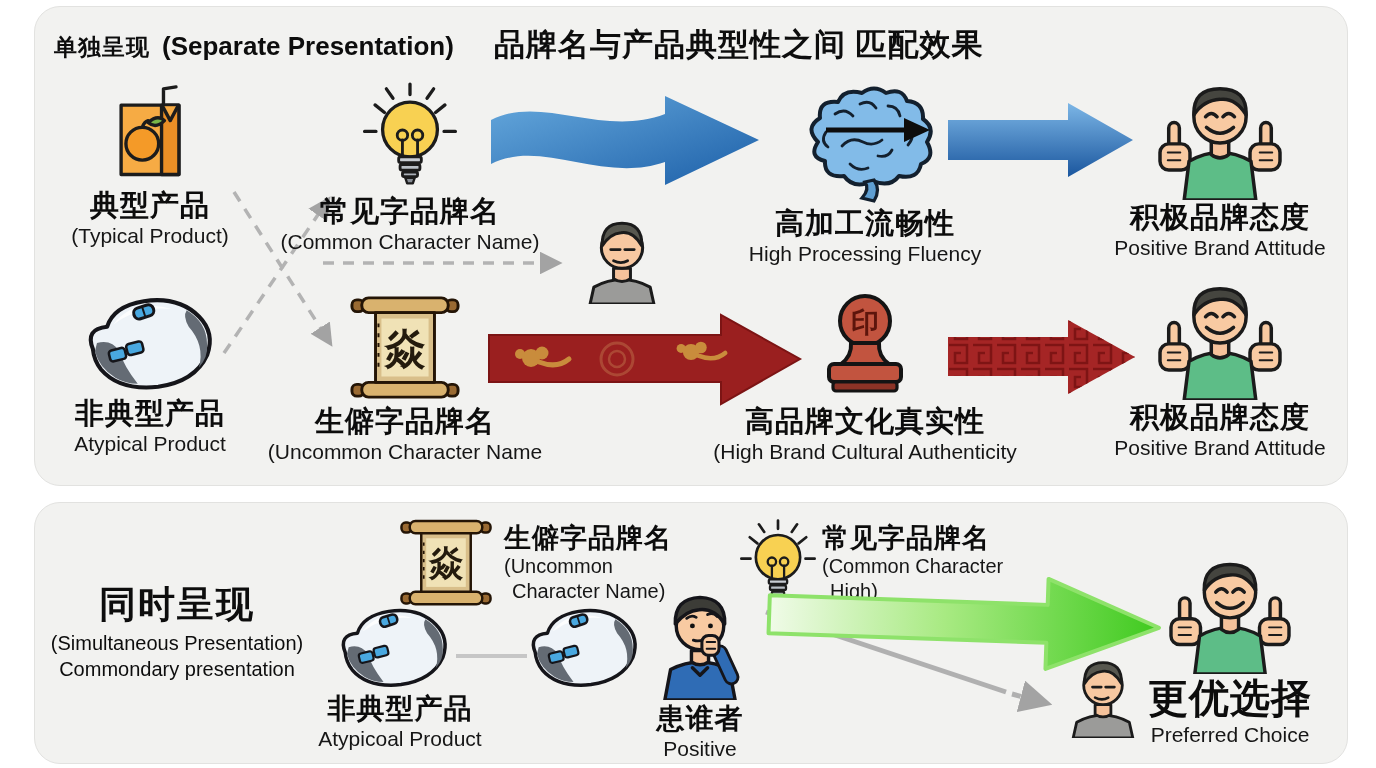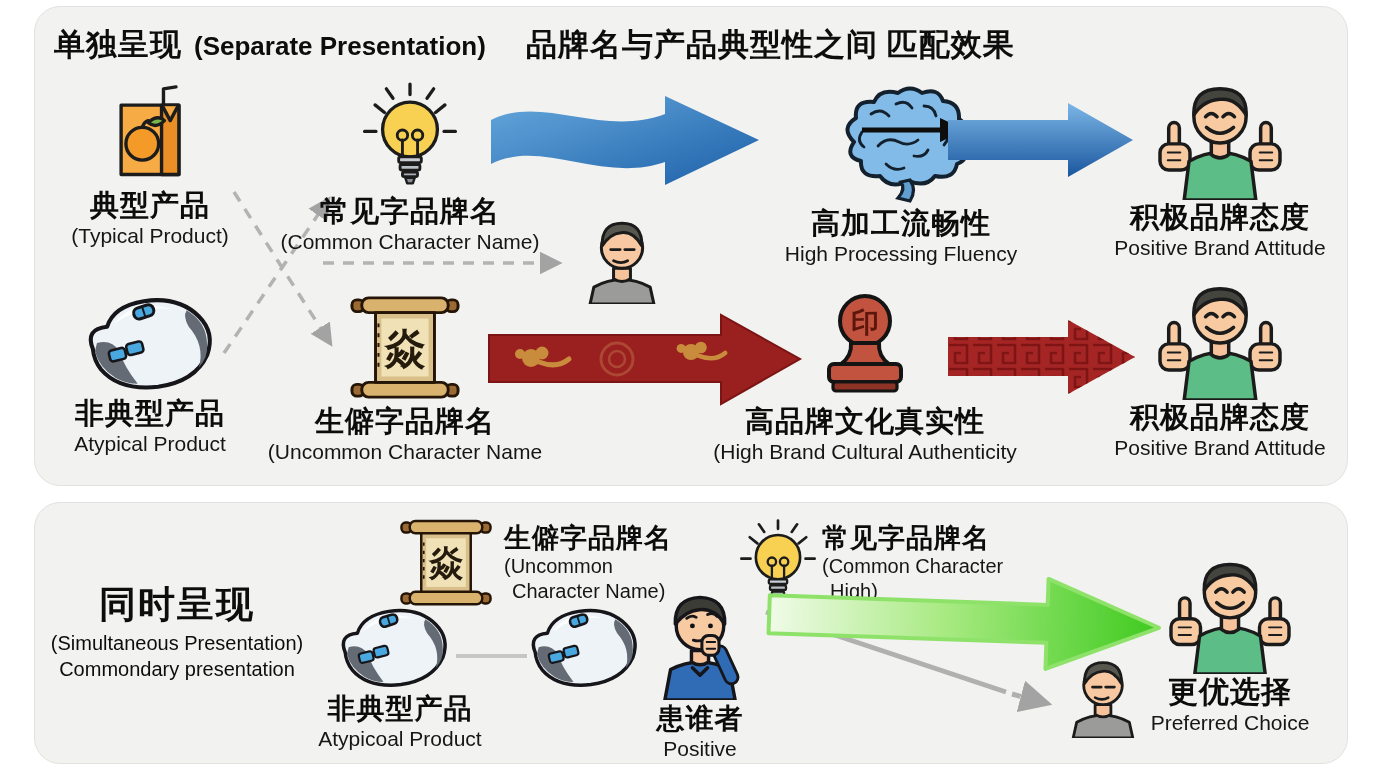--- a/index.html
+++ b/index.html
@@ -3,23 +3,23 @@
 <meta charset="utf-8">
 <style>
   html,body{margin:0;padding:0;background:#ffffff;}
   .stage{position:relative;width:1376px;height:768px;background:#ffffff;overflow:hidden;
          font-family:"Liberation Sans","DejaVu Sans",sans-serif;color:#0d0d0d;}
   .panel{position:absolute;background:#f2f2f0;border:1px solid #e2e2e0;border-radius:26px;}
   .node{position:absolute;display:flex;flex-direction:column;align-items:center;text-align:center;}
   .zh{font-size:29px;font-weight:800;line-height:1.2;color:#0c0c0c;letter-spacing:1px;white-space:nowrap;}
   .en{font-size:21px;font-weight:500;line-height:1.25;color:#161616;white-space:nowrap;}
   .heading-row{position:absolute;left:54px;top:24px;display:flex;align-items:baseline;gap:12px;white-space:nowrap;}
-  .h-zh{font-size:31px;font-weight:900;letter-spacing:1px;}
+  .h-zh{font-size:23px;font-weight:900;letter-spacing:1px;}
   .h-en{font-size:26px;font-weight:600;}
-  .h-main{font-size:31px;font-weight:900;margin-left:28px;letter-spacing:1px;font-family:Liberation Serif, serif;}
+  .h-main{font-size:31px;font-weight:900;margin-left:28px;letter-spacing:1px;}
   .p2-heading{position:absolute;left:32px;top:580px;width:290px;text-align:center;}
   .p2-h-zh{font-size:37px;font-weight:900;letter-spacing:2px;}
   .p2-h-en{font-size:20px;font-weight:500;line-height:1.3;}
   .sidelabel{position:absolute;text-align:left;}
   .sidelabel .zh{font-size:27px;}
   .sidelabel .en{font-size:20px;}
   .abs{position:absolute;}
   svg.icon{display:block;}
   .overlay{position:absolute;left:0;top:0;pointer-events:none;}
 </style>
@@ -204,21 +204,21 @@
       <defs>
           <linearGradient id="gblue" x1="0" y1="0" x2="1" y2="1">
         <stop offset="0" stop-color="#66a9dd"></stop>
             <stop offset="1" stop-color="#1c5fa8"></stop>
       </linearGradient>
         </defs>
       <path d="M4,30 C55,4 115,48 178,24 L178,6 L272,50 L178,95 L178,72 C115,94 55,48 4,74 Z" fill="url(#gblue)"></path>
     </svg>
   </div>
 
-  <div class="node" style="left:796px;top:84px;width:210px;">
+  <div class="node" style="left:760px;top:84px;width:210px;">
     <svg class="icon" width="150" height="122">
         <use href="#sym-brain"></use>
       </svg>
     <div class="zh">高加工流畅性</div>
     <div class="en">High Processing Fluency</div>
   </div>
 
   <div class="abs" style="left:946px;top:100px;">
     <svg width="190" height="80" viewBox="0 0 190 80">
       <defs>
@@ -380,17 +380,17 @@
   <div class="abs" style="left:1058px;top:652px;">
     <svg class="icon" width="90" height="86">
         <use href="#sym-neutral"></use>
       </svg>
   </div>
 
   <div class="node" style="left:1140px;top:556px;width:180px;">
     <svg class="icon" width="126" height="118">
         <use href="#sym-thumbs"></use>
       </svg>
-    <div class="zh" style="font-size:30px;">更优选择</div>
+    <div class="zh" style="font-size:40px;">更优选择</div>
     <div class="en">Preferred Choice</div>
   </div>
 
 </div>
 
 </body></html>

